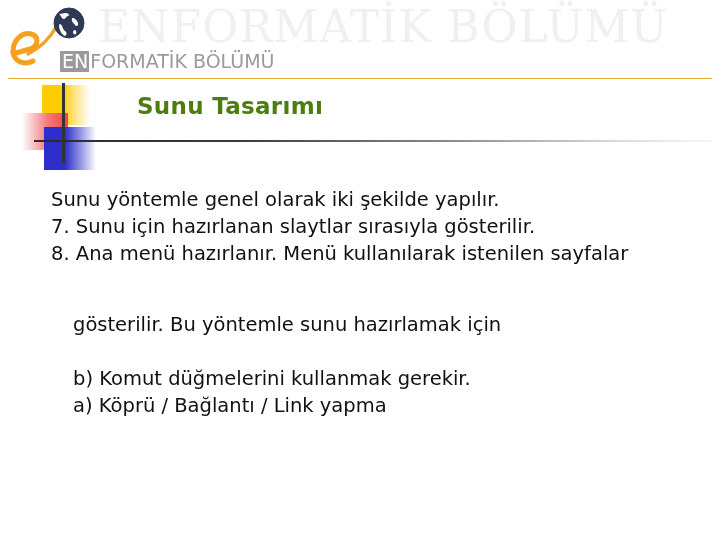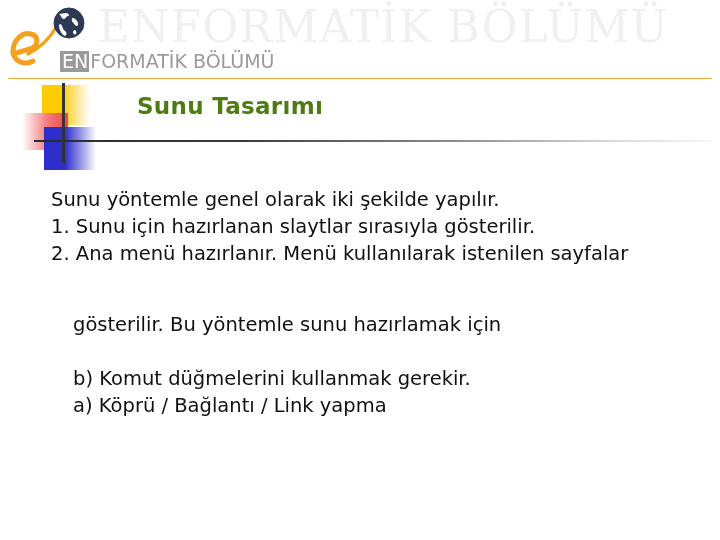--- a/index.html
+++ b/index.html
@@ -209,19 +209,19 @@
   <div class="sq" id="sq-red"></div>
   <div class="sq" id="sq-blue"></div>
 </div>
 <div id="decor-vline"></div>
 <div id="decor-hline"></div>
 
 <div id="slide-title">Sunu Tasarımı</div>
 
 <div id="slide-body">
   <div class="b-line">Sunu yöntemle genel olarak iki şekilde yapılır.</div>
-  <div class="b-line">1. Sunu için hazırlanan slaytlar sırasıyla gösterilir.</div>
-  <div class="b-line">2. Ana menü hazırlanır. Menü kullanılarak istenilen sayfalar</div>
+  <div class="b-line">7. Sunu için hazırlanan slaytlar sırasıyla gösterilir.</div>
+  <div class="b-line">8. Ana menü hazırlanır. Menü kullanılarak istenilen sayfalar</div>
   <div class="b-line indent-cont">gösterilir. Bu yöntemle sunu hazırlamak için</div>
   <div class="spacer"></div>
   <div class="b-line sub">b) Komut düğmelerini kullanmak gerekir.</div>
   <div class="b-line sub">a) Köprü / Bağlantı / Link yapma</div>
 </div>
 
 </body></html>

